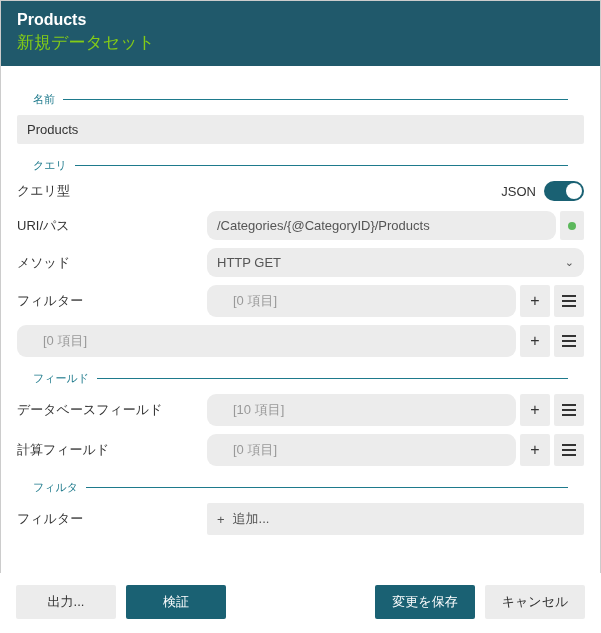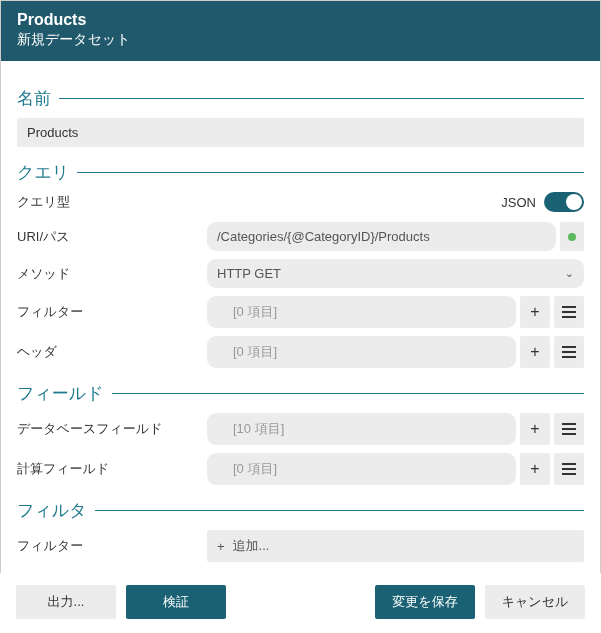--- a/index.html
+++ b/index.html
@@ -17,33 +17,33 @@
   .header {
     background: #20596b;
     padding: 10px 16px 12px;
   }
   .header-title {
     color: #fff;
     font-size: 16px;
     font-weight: bold;
   }
   .header-sub {
-    color: #ffffff;
-    font-size: 14px;
+    color: #84cc16;
+    font-size: 17px;
     margin-top: 2px;
   }
   .content {
     padding: 12px 16px 0;
   }
   .section-head {
     display: flex;
     align-items: center;
     color: #1e7a8c;
-    font-size: 17px;
-    margin: 14px 0 8px;
+    font-size: 11px;
+    margin: 14px 16px 8px;
   }
   .section-head .line {
     flex: 1;
     height: 1px;
     background: #1e7a8c;
     margin-left: 8px;
   }
   .name-input {
     width: 100%;
     border: none;
@@ -230,21 +230,20 @@
           <span class="hamburger">
             <span></span>
             <span></span>
             <span></span>
           </span>
         </button>
     </div>
   </div>
 
   <div class="row">
-    <div class="row-label">ヘッダ</div>
     <div class="row-field">
       <div class="field-input placeholder">
           <span>[0 項目]</span>
         </div>
       <button class="icon-btn">
           <span>+</span>
         </button>
       <button class="icon-btn">
           <span class="hamburger">
             <span></span>

